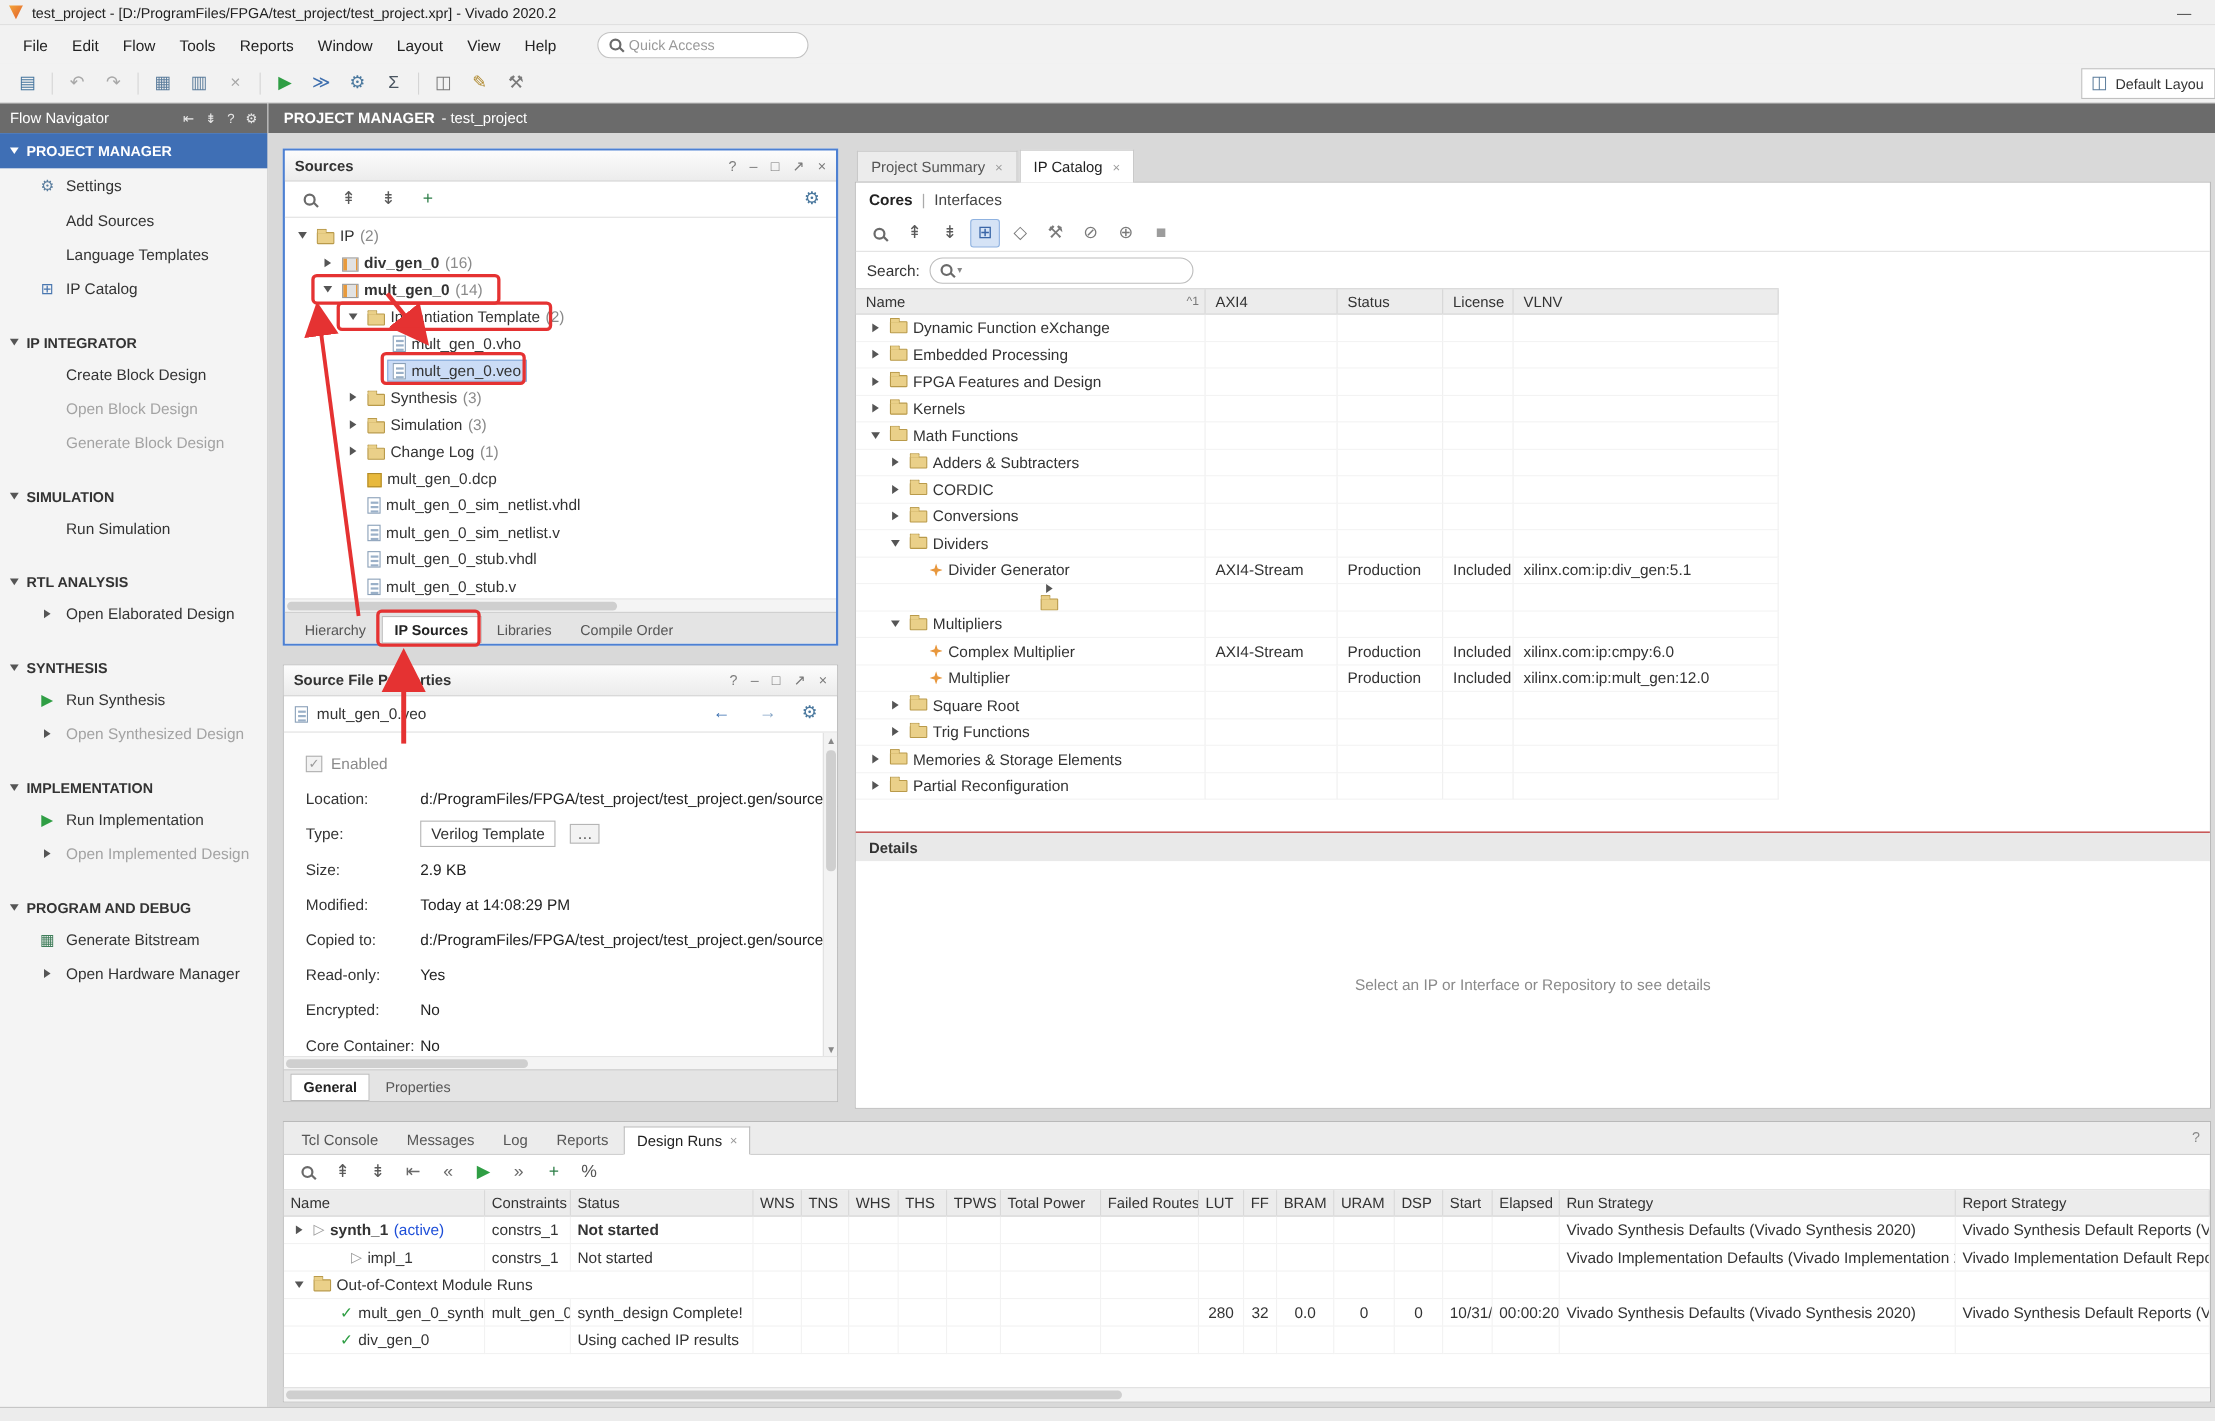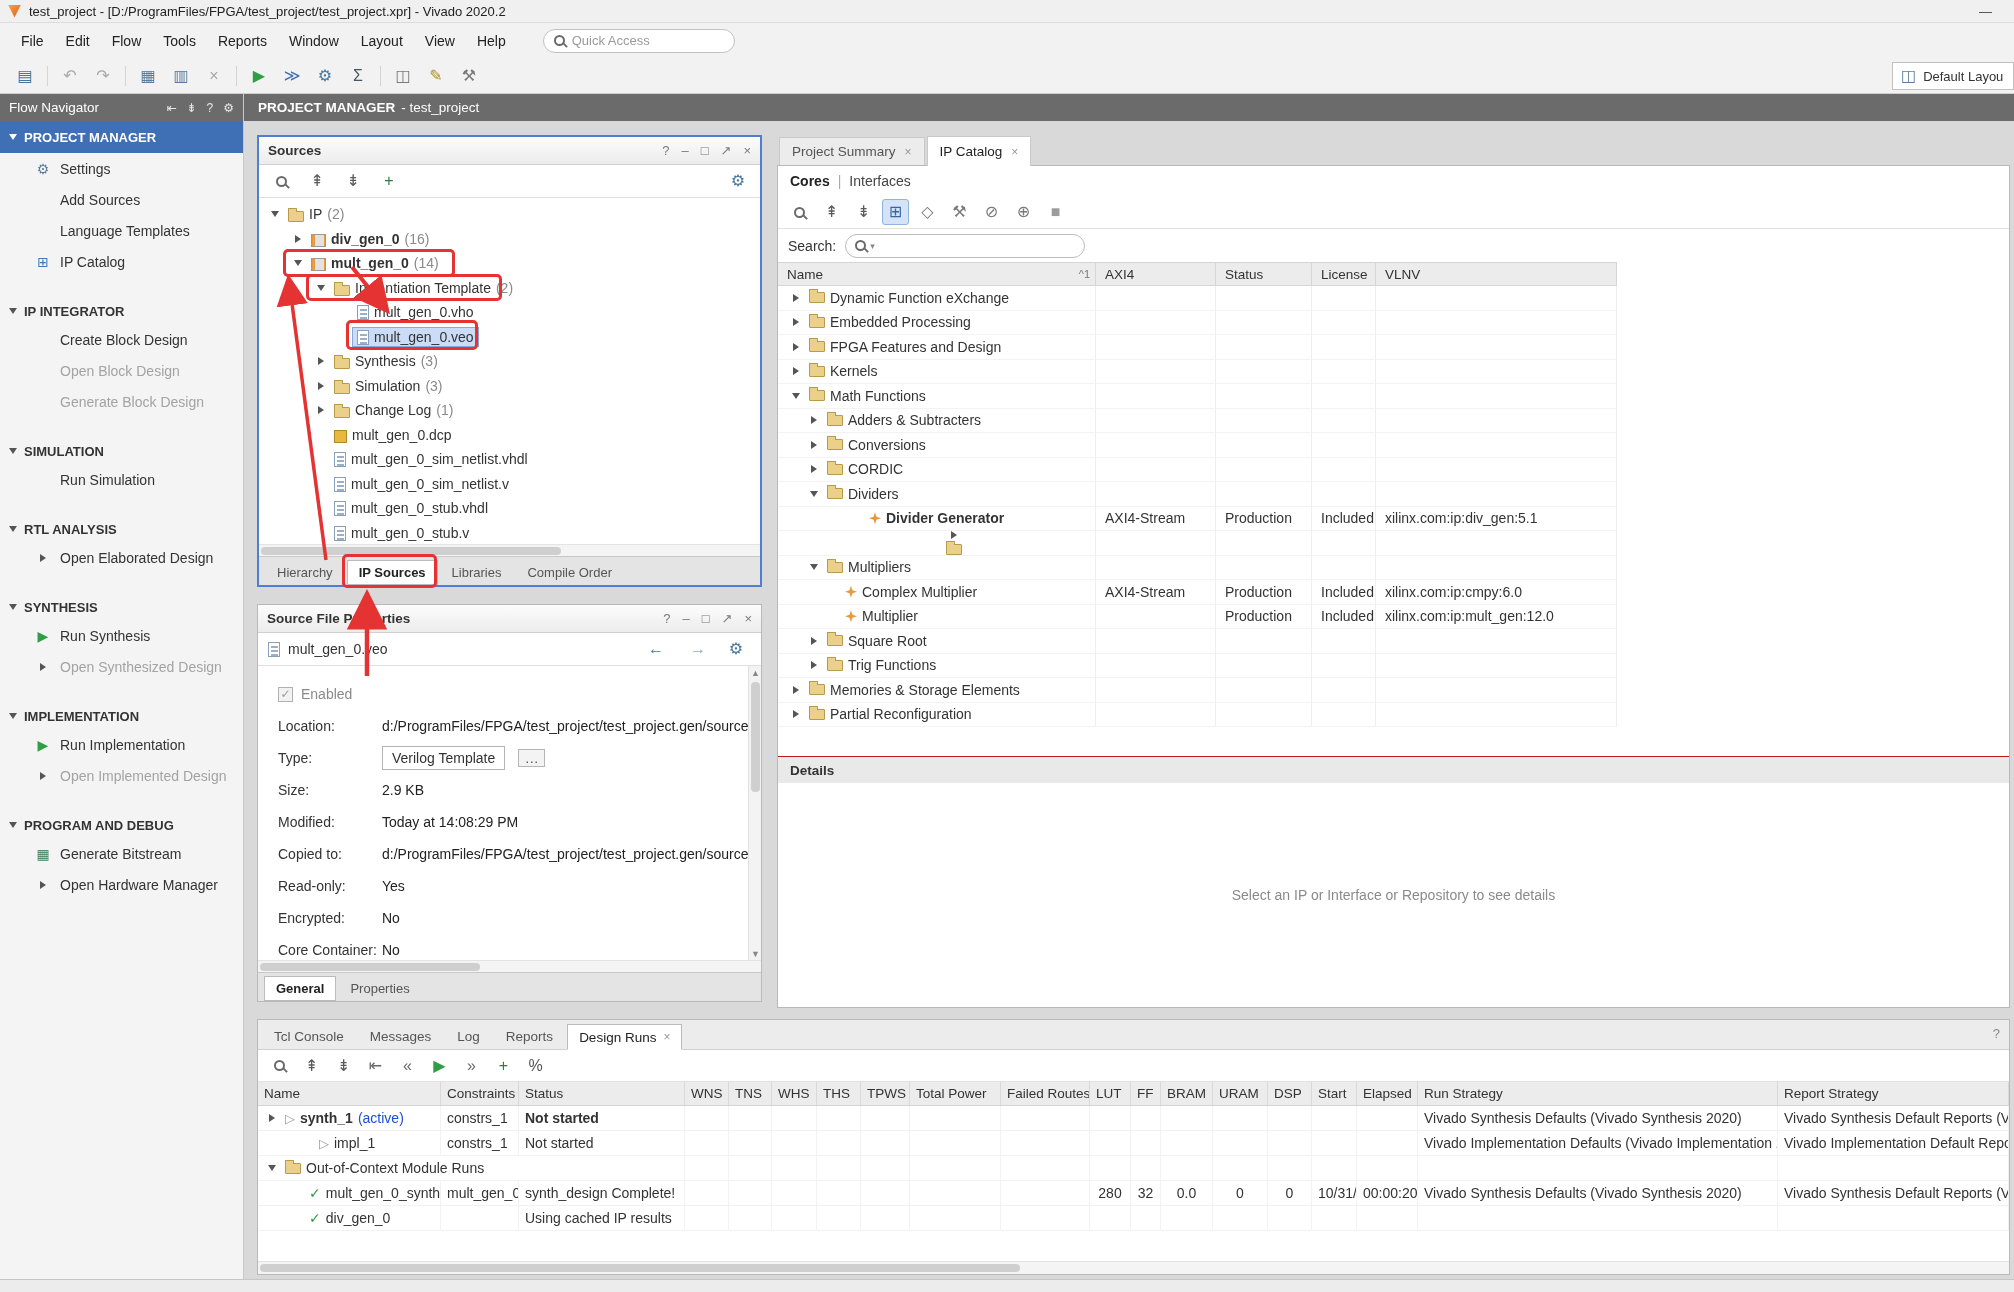--- a/index.html
+++ b/index.html
@@ -776,55 +776,55 @@
             <div class="ccell"></div>
             <div class="ccell"></div>
             <div class="ccell"></div>
           </div>
           <div class="crow">
             <div class="cname" style="padding-left: 28px;">
               <span class="chev">
                 <span class="tri-r"></span>
               </span>
               <span class="ic-folder"></span>
+              <span>CORDIC</span>
+            </div>
+            <div class="ccell"></div>
+            <div class="ccell"></div>
+            <div class="ccell"></div>
+            <div class="ccell"></div>
+          </div>
+          <div class="crow">
+            <div class="cname" style="padding-left: 28px;">
+              <span class="chev">
+                <span class="tri-r"></span>
+              </span>
+              <span class="ic-folder"></span>
               <span>Conversions</span>
             </div>
             <div class="ccell"></div>
             <div class="ccell"></div>
             <div class="ccell"></div>
             <div class="ccell"></div>
           </div>
           <div class="crow">
             <div class="cname" style="padding-left: 28px;">
               <span class="chev">
-                <span class="tri-r"></span>
-              </span>
-              <span class="ic-folder"></span>
-              <span>CORDIC</span>
-            </div>
-            <div class="ccell"></div>
-            <div class="ccell"></div>
-            <div class="ccell"></div>
-            <div class="ccell"></div>
-          </div>
-          <div class="crow">
-            <div class="cname" style="padding-left: 28px;">
-              <span class="chev">
                 <span class="tri-d"></span>
               </span>
               <span class="ic-folder"></span>
               <span>Dividers</span>
             </div>
             <div class="ccell"></div>
             <div class="ccell"></div>
             <div class="ccell"></div>
             <div class="ccell"></div>
           </div>
           <div class="crow">
-            <div class="cname" style="padding-left: 70px; font-weight: bold;">
+            <div class="cname" style="padding-left: 46px;">
               <span class="chev"></span>
               <span class="ic-star"></span>
               <span>Divider Generator</span>
             </div>
             <div class="ccell">AXI4-Stream</div>
             <div class="ccell">Production</div>
             <div class="ccell">Included</div>
             <div class="ccell">xilinx.com:ip:div_gen:5.1</div>
           </div>
           <div class="crow">

